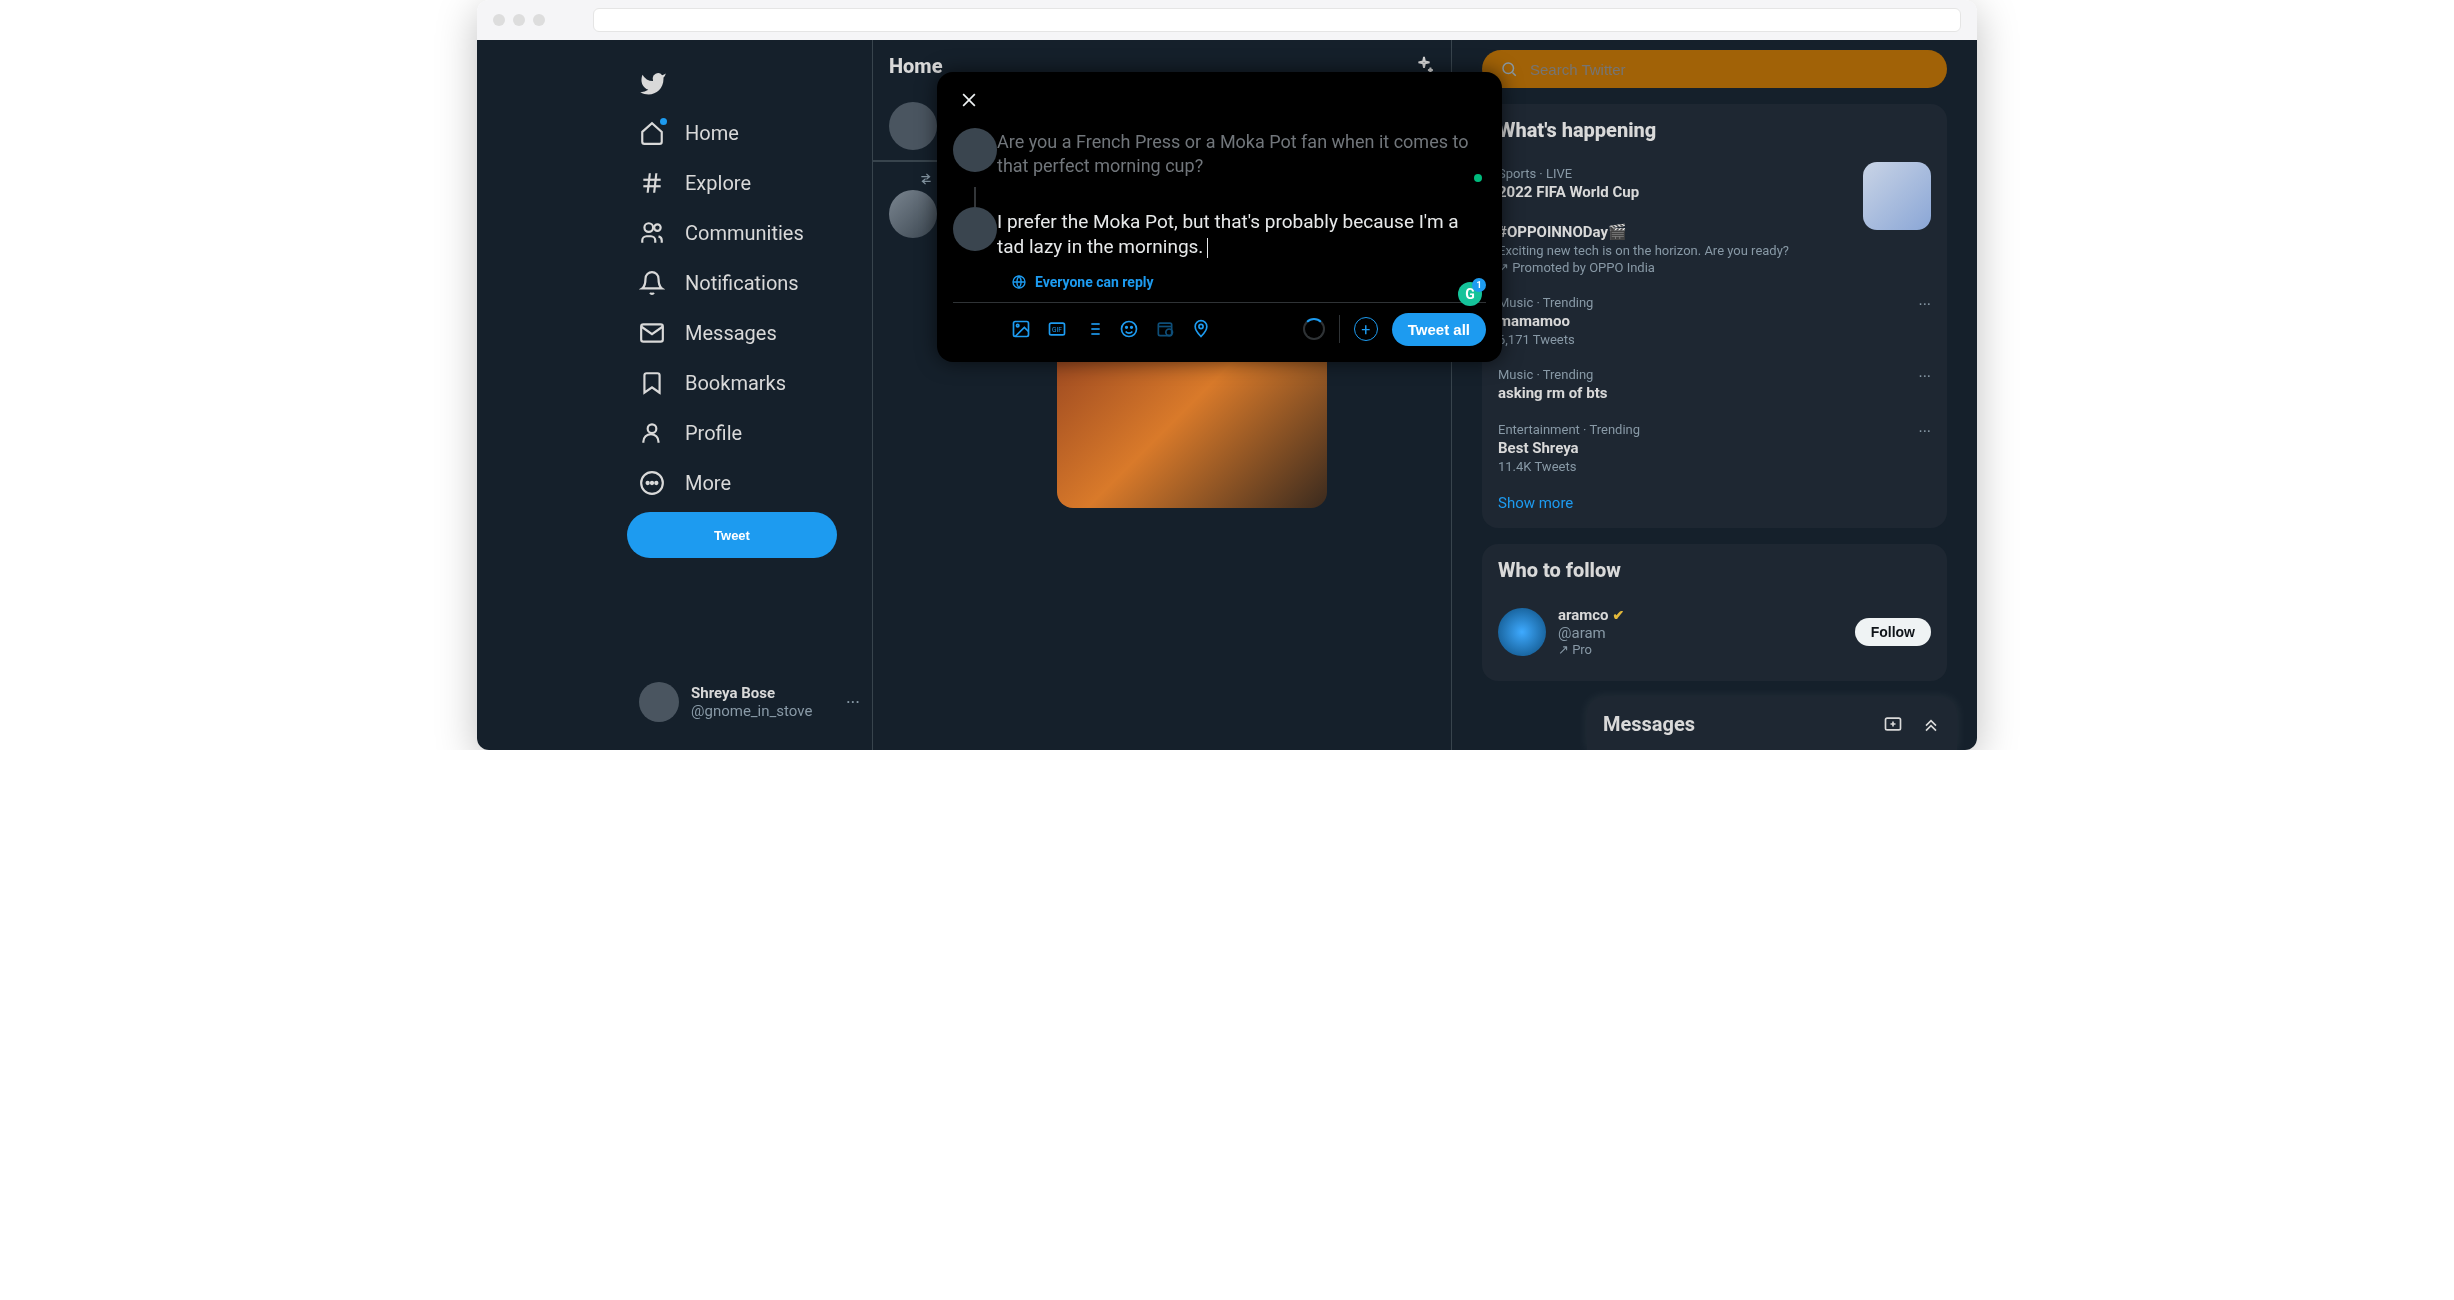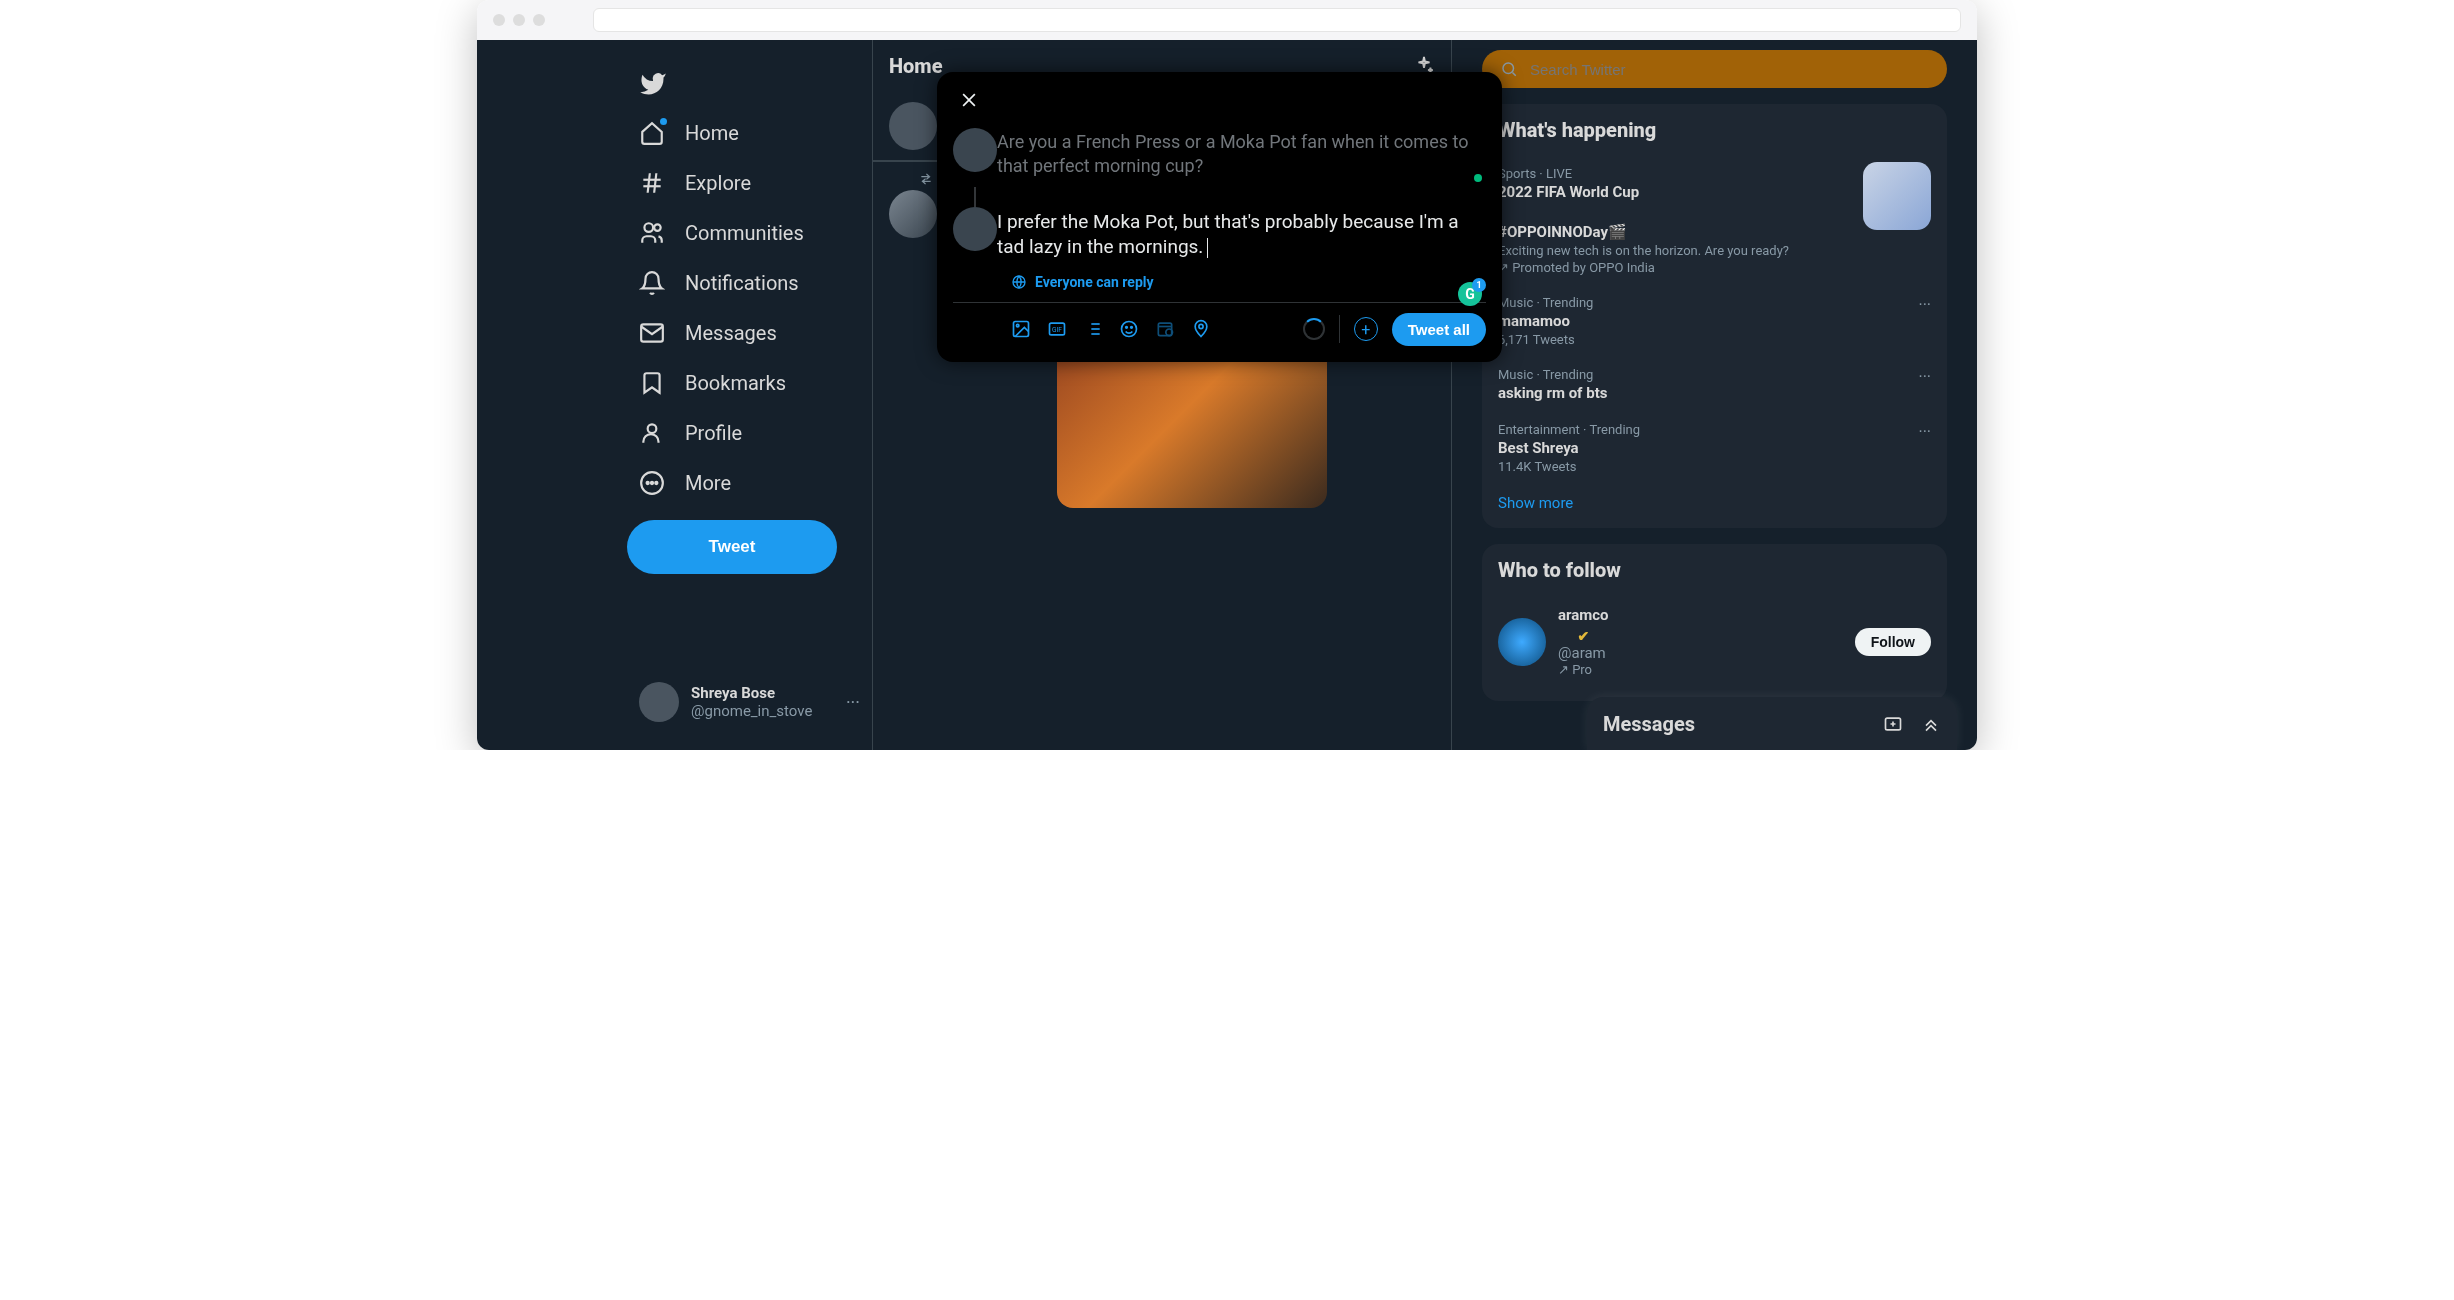--- a/index.html
+++ b/index.html
@@ -11,21 +11,21 @@
   .addr-bar { flex:1; height:24px; background:#fff; border:1px solid #e5e5e5; border-radius:6px; margin-left:40px;}
   .app-body { flex:1; background:#15202b; display:flex; position:relative; overflow:hidden;}
   
   .left-col { width: 395px; padding-left: 150px; padding-top: 20px; display:flex; flex-direction:column;}
   .main-col { width: 580px; border-left:1px solid #38444d; border-right:1px solid #38444d; display:flex; flex-direction:column;}
   .right-col { flex:1; padding: 10px 30px 0 30px; display:flex; flex-direction:column; gap:16px;}
   
   .logo { color:#d9d9d9; padding: 10px 12px; }
   .nav-item { display:flex; align-items:center; gap:20px; padding: 12px 12px; color:#d9d9d9; font-size:20px; border-radius:30px; cursor:pointer;}
   .nav-item .icon { width:26px; height:26px; display:flex; align-items:center; justify-content:center;}
-  .tweet-btn { background:#1d9bf0; color:#fff; border:none; border-radius:30px; width:210px; height:54px; font-size:17px; font-weight:700; margin-top:12px; cursor:pointer;}
+  .tweet-btn { background:#1d9bf0; color:#fff; border:none; border-radius:30px; width:210px; height:46px; font-size:13px; font-weight:700; margin-top:4px; cursor:pointer;}
   .account-row { margin-top:auto; margin-bottom:20px; display:flex; align-items:center; gap:12px; padding:8px 12px; border-radius:30px; cursor:pointer;}
   .avatar-sm { width:40px; height:40px; border-radius:50%; background:#4a5560;}
   .acct-name { color:#d9d9d9; font-size:15px; font-weight:700;}
   .acct-handle { color:#8899a6; font-size:15px;}
   .more-dots { margin-left:auto; color:#8899a6; font-size:18px;}
   
   .main-header { display:flex; align-items:center; justify-content:space-between; padding: 14px 16px; color:#d9d9d9; font-size:20px; font-weight:800;}
   .sparkle { color:#d9d9d9;}
   .compose-row { display:flex; padding: 10px 16px; border-bottom:1px solid #38444d; gap:12px;}
   .compose-placeholder { color:#8899a6; font-size:20px; padding-top:8px;}
@@ -40,21 +40,21 @@
   .panel-title { color:#d9d9d9; font-size:20px; font-weight:800; margin-bottom:14px;}
   .trend-row { padding:10px 0; position:relative;}
   .trend-cat { color:#8899a6; font-size:13px;}
   .trend-title { color:#d9d9d9; font-size:15px; font-weight:700; margin-top:2px;}
   .trend-count { color:#8899a6; font-size:13px; margin-top:2px;}
   .trend-more { position:absolute; right:0; top:10px; color:#8899a6;}
   .event-thumb { position:absolute; right:0; top:6px; width:68px; height:68px; border-radius:14px; background: linear-gradient(135deg,#c9d4e6,#8aa6d6); }
   .show-more { color:#1d9bf0; font-size:15px; padding:10px 0 2px 0; display:block;}
   .follow-row { display:flex; align-items:center; gap:12px; padding:10px 0;}
   .follow-avatar { width:48px; height:48px; border-radius:50%; background: radial-gradient(circle,#3eaaff,#0b4a7a);}
-  .follow-name { color:#d9d9d9; font-weight:700; font-size:15px; display:flex; align-items:center; gap:4px;flex-direction:column;}
+  .follow-name { color:#d9d9d9; font-weight:700; font-size:15px; display:flex; align-items:center; gap:4px;}
   .follow-handle { color:#8899a6; font-size:15px;}
   .follow-btn { margin-left:auto; background:#eff3f4; color:#0f1419; border:none; border-radius:20px; padding:6px 16px; font-weight:700; font-size:14px; cursor:pointer;}
   .verified { color:#e2b83a; font-size:14px;}
   
   .messages-drawer { position:absolute; right:20px; bottom:0; width:370px; height:53px; background:#1e2732; border-top-left-radius:16px; border-top-right-radius:16px; box-shadow:0 0 12px rgba(255,255,255,0.08); display:flex; align-items:center; padding:0 16px; color:#d9d9d9; font-size:20px; font-weight:700;}
   .drawer-icons { margin-left:auto; display:flex; gap:18px; color:#d9d9d9;}
   
   .modal-overlay { position:absolute; inset:0; display:flex; justify-content:center; pointer-events:none;}
   .compose-modal { pointer-events:auto; position:absolute; top:32px; left:460px; width:565px; background:#000; border-radius:16px; padding:12px 16px 12px 16px; box-shadow: 0 0 20px rgba(0,0,0,0.6);}
   .modal-close { color:#eff3f4; font-size:20px; cursor:pointer; padding:6px; display:inline-block;}

